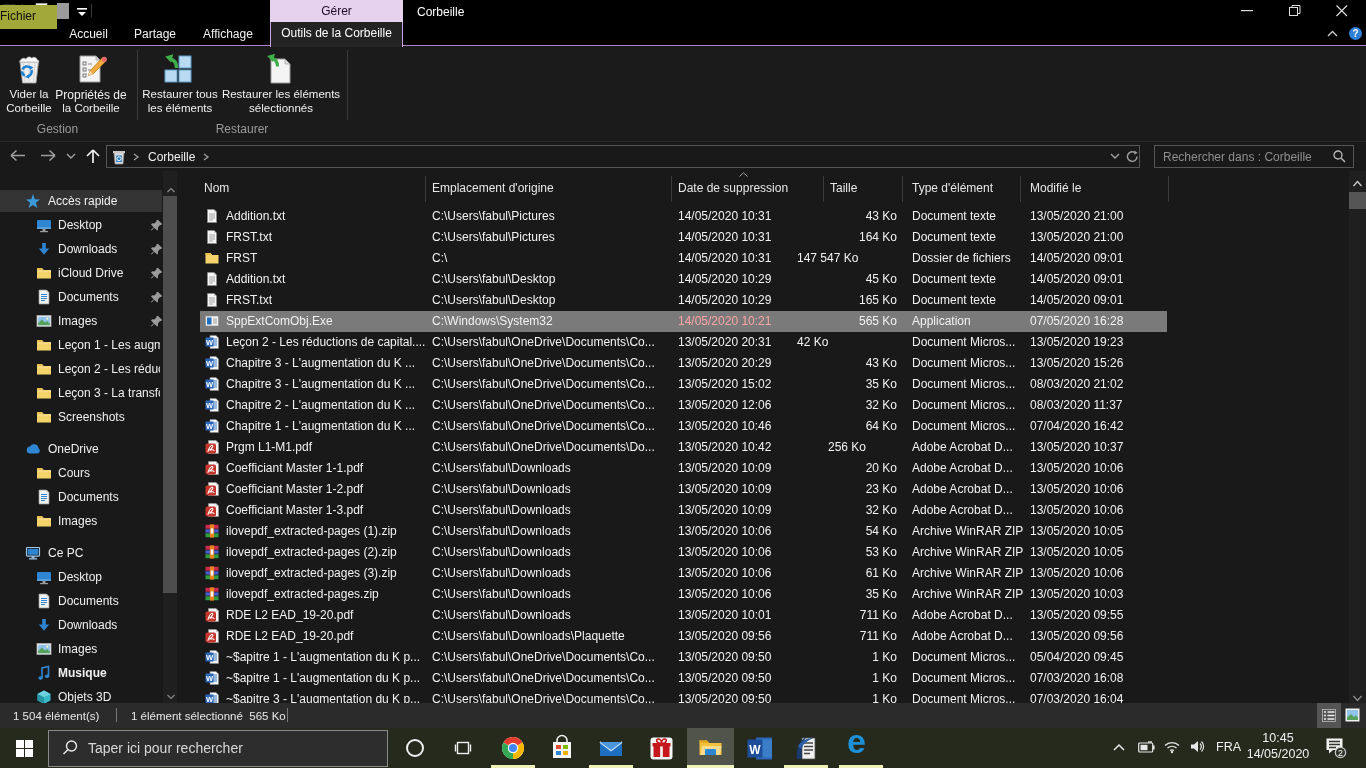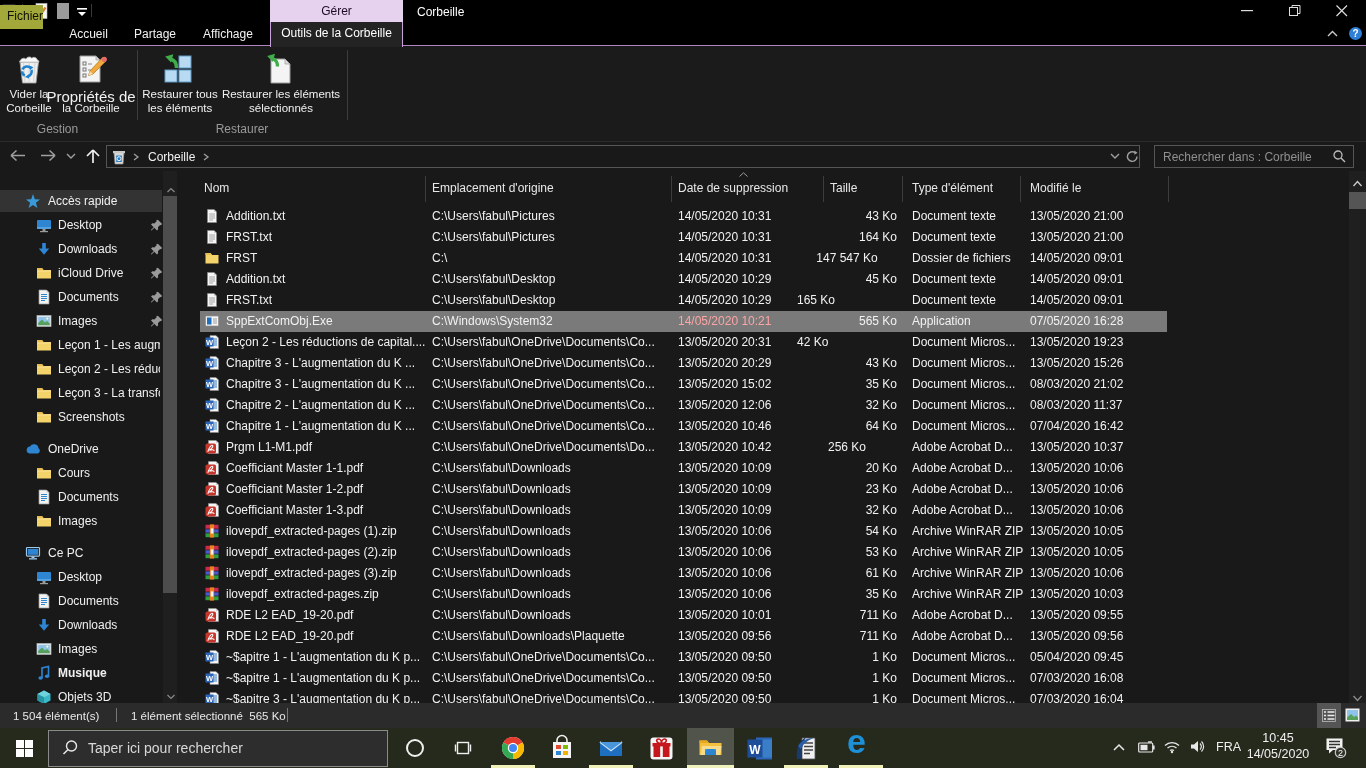--- a/index.html
+++ b/index.html
@@ -34,21 +34,21 @@
   </svg>
 <svg class="ab" style="left:1289px;top:5px" width="11" height="11" viewBox="0 0 11 11">
     <rect x="0.5" y="2.5" width="8" height="8" fill="none" stroke="#ddd" stroke-width="1"></rect>
     <path d="M3 2.5 L3 0.5 L11 0.5 L11 8.5 L8.7 8.5" fill="none" stroke="#ddd" stroke-width="1"></path>
   </svg>
 <svg class="ab" style="left:1336px;top:5px" width="12" height="12" viewBox="0 0 12 12">
     <path d="M0.5 0.5 L11 11 M11 0.5 L0.5 11" stroke="#ddd" stroke-width="1.2"></path>
   </svg>
 
 <div class="ab" style="left:0;top:22px;width:1366px;height:24px;background:#000;border-bottom:1px solid #b085c4;"></div>
-<div class="ab" style="left:0;top:5px;width:43px;height:24px;background:#a2a839;color:#101004;text-align:right;line-height:23px;">Fichier</div>
+<div class="ab" style="left:0;top:5px;width:57px;height:24px;background:#a2a839;color:#101004;text-align:left;line-height:23px;">Fichier</div>
 <div class="tx" style="left:66px;top:27px;width:45px;text-align:center;color:#f2f2f2;">Accueil</div>
 <div class="tx" style="left:131px;top:27px;width:48px;text-align:center;color:#f2f2f2;">Partage</div>
 <div class="tx" style="left:199px;top:27px;width:58px;text-align:center;color:#f2f2f2;">Affichage</div>
 <div class="ab" style="left:270px;top:22px;width:133px;height:25px;background:#232323;border-left:1px solid #caa3dd;border-right:1px solid #caa3dd;color:#fff;text-align:center;line-height:23px;">Outils de la Corbeille</div>
 <svg class="ab" style="left:1327px;top:30px" width="11" height="7" viewBox="0 0 11 7">
     <path d="M1 6 L5.5 1.5 L10 6" fill="none" stroke="#ccc" stroke-width="1.4"></path>
   </svg>
 <svg class="ab" style="left:1349px;top:27px" width="13" height="13" viewBox="0 0 13 13">
     <circle cx="6.5" cy="6.5" r="6.5" fill="#2f7fd6"></circle>
     <text x="6.5" y="10" font-size="10" font-weight="bold" fill="#fff" text-anchor="middle" font-family="Liberation Sans">?</text>
@@ -90,21 +90,21 @@
     <path d="M9.3 1.2 L1.2 3.4 L7.0 9.6 Z" fill="#3fae4a"></path>
   </svg>
 <svg class="ab" style="left:265px;top:53px" width="32" height="32" viewBox="0 0 32 32">
     <path d="M6 6 L20 6 L25 11 L25 30 L6 30 Z" fill="#f4f4f4" stroke="#9a9a9a" stroke-width="1"></path>
     <path d="M20 6 L20 11 L25 11 Z" fill="#dcdcdc" stroke="#9a9a9a" stroke-width="0.7"></path>
     <path d="M12.5 13.5 C12.5 8.5 10.8 6.2 7.0 5.6" stroke="#3fae4a" stroke-width="3.2" fill="none"></path>
     <path d="M10.0 0.8 L2.2 2.9 L7.8 8.9 Z" fill="#3fae4a"></path>
   </svg>
 <div class="tx" style="left:-51px;top:88px;width:160px;text-align:center;color:#f0f0f0;font-size:11.5px;">Vider la</div>
 <div class="tx" style="left:-51px;top:102px;width:160px;text-align:center;color:#f0f0f0;font-size:11.5px;">Corbeille</div>
-<div class="tx" style="left:11px;top:88px;width:160px;text-align:center;color:#f0f0f0;font-size:15px;">Propriétés de</div>
+<div class="tx" style="left:11px;top:88px;width:160px;text-align:center;color:#f0f0f0;font-size:12px;">Propriétés de</div>
 <div class="tx" style="left:11px;top:102px;width:160px;text-align:center;color:#f0f0f0;font-size:11.5px;">la Corbeille</div>
 <div class="tx" style="left:100px;top:88px;width:160px;text-align:center;color:#f0f0f0;font-size:11.5px;">Restaurer tous</div>
 <div class="tx" style="left:100px;top:102px;width:160px;text-align:center;color:#f0f0f0;font-size:11.5px;">les éléments</div>
 <div class="tx" style="left:201px;top:88px;width:160px;text-align:center;color:#f0f0f0;font-size:11.5px;">Restaurer les éléments</div>
 <div class="tx" style="left:201px;top:102px;width:160px;text-align:center;color:#f0f0f0;font-size:11.5px;">sélectionnés</div>
 
 <div class="ab" style="left:0;top:141px;width:1366px;height:30px;background:#191919;border-top:1px solid #2a2a2a;"></div>
 <svg class="ab" style="left:10px;top:149px" width="16" height="13" viewBox="0 0 16 13">
     <path d="M1 6.5 L15 6.5 M1 6.5 L6.5 1.5 M1 6.5 L6.5 11.5" stroke="#9f9f9f" stroke-width="1.6" fill="none"></path>
   </svg>
@@ -332,21 +332,21 @@
 <div class="tx" style="left:797px;top:230px;width:100px;text-align:right;color:#f2f2f2;">164 Ko</div>
 <div class="tx" style="left:912px;top:230px;color:#f2f2f2;">Document texte</div>
 <div class="tx" style="left:1030px;top:230px;color:#f2f2f2;">13/05/2020 21:00</div>
 <svg class="ab" style="left:205px;top:251px" width="14" height="14" viewBox="0 0 14 14">
     <path d="M0.5 2 L5.5 2 L7 4 L13.5 4 L13.5 12.5 L0.5 12.5 Z" fill="#f5d36b"></path>
     <path d="M0.5 2 L5.5 2 L7 4 L0.5 4 Z" fill="#e8bf4e"></path>
   </svg>
 <div class="tx" style="left:226px;top:251px;color:#f2f2f2;">FRST</div>
 <div class="tx" style="left:432px;top:251px;color:#f2f2f2;">C:\</div>
 <div class="tx" style="left:678px;top:251px;color:#f2f2f2;">14/05/2020 10:31</div>
-<div class="tx" style="left:797px;top:251px;width:100px;text-align:center;color:#f2f2f2;">147 547 Ko</div>
+<div class="tx" style="left:797px;top:251px;width:100px;text-align:left;color:#f2f2f2;">147 547 Ko</div>
 <div class="tx" style="left:912px;top:251px;color:#f2f2f2;">Dossier de fichiers</div>
 <div class="tx" style="left:1030px;top:251px;color:#f2f2f2;">14/05/2020 09:01</div>
 <svg class="ab" style="left:205px;top:272px" width="14" height="14" viewBox="0 0 14 14">
     <path d="M2.5 0.5 L9 0.5 L11.5 3 L11.5 13.5 L2.5 13.5 Z" fill="#f5f5f5" stroke="#8a8a8a" stroke-width="0.7"></path>
     <path d="M9 0.5 L9 3 L11.5 3 Z" fill="#ccc"></path>
     <path d="M4.2 5 H10 M4.2 7 H10 M4.2 9 H10 M4.2 11 H8" stroke="#9a9a9a" stroke-width="0.9"></path>
   </svg>
 <div class="tx" style="left:226px;top:272px;color:#f2f2f2;">Addition.txt</div>
 <div class="tx" style="left:432px;top:272px;color:#f2f2f2;">C:\Users\fabul\Desktop</div>
 <div class="tx" style="left:678px;top:272px;color:#f2f2f2;">14/05/2020 10:29</div>
@@ -354,21 +354,21 @@
 <div class="tx" style="left:912px;top:272px;color:#f2f2f2;">Document texte</div>
 <div class="tx" style="left:1030px;top:272px;color:#f2f2f2;">14/05/2020 09:01</div>
 <svg class="ab" style="left:205px;top:293px" width="14" height="14" viewBox="0 0 14 14">
     <path d="M2.5 0.5 L9 0.5 L11.5 3 L11.5 13.5 L2.5 13.5 Z" fill="#f5f5f5" stroke="#8a8a8a" stroke-width="0.7"></path>
     <path d="M9 0.5 L9 3 L11.5 3 Z" fill="#ccc"></path>
     <path d="M4.2 5 H10 M4.2 7 H10 M4.2 9 H10 M4.2 11 H8" stroke="#9a9a9a" stroke-width="0.9"></path>
   </svg>
 <div class="tx" style="left:226px;top:293px;color:#f2f2f2;">FRST.txt</div>
 <div class="tx" style="left:432px;top:293px;color:#f2f2f2;">C:\Users\fabul\Desktop</div>
 <div class="tx" style="left:678px;top:293px;color:#f2f2f2;">14/05/2020 10:29</div>
-<div class="tx" style="left:797px;top:293px;width:100px;text-align:left;color:#f2f2f2;">165 Ko</div>
+<div class="tx" style="left:797px;top:293px;width:100px;text-align:right;color:#f2f2f2;">165 Ko</div>
 <div class="tx" style="left:912px;top:293px;color:#f2f2f2;">Document texte</div>
 <div class="tx" style="left:1030px;top:293px;color:#f2f2f2;">14/05/2020 09:01</div>
 <div class="ab" style="left:200px;top:311px;width:967px;height:21px;background:#7a7a7a;"></div>
 <svg class="ab" style="left:205px;top:314px" width="14" height="14" viewBox="0 0 14 14">
     <rect x="0.5" y="2" width="13" height="10" fill="#f5f5f5" stroke="#8a8a8a" stroke-width="0.7"></rect>
     <rect x="2" y="3.5" width="4.5" height="7" fill="#1f6fc0"></rect>
     <path d="M8 5 H12 M8 7 H12 M8 9 H12" stroke="#9a9a9a" stroke-width="1"></path>
   </svg>
 <div class="tx" style="left:226px;top:314px;color:#f2f2f2;">SppExtComObj.Exe</div>
 <div class="tx" style="left:432px;top:314px;color:#f2f2f2;">C:\Windows\System32</div>

